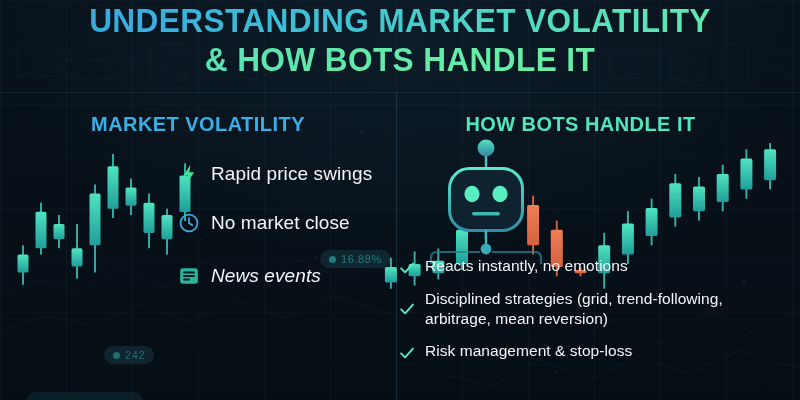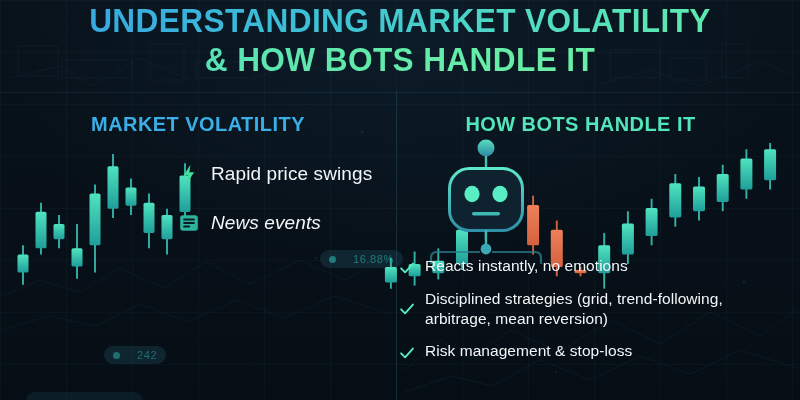--- a/index.html
+++ b/index.html
@@ -101,21 +101,21 @@
   .bullet-row{display:flex;align-items:flex-start;gap:10px;margin-bottom:13px;}
   .check{
     flex:0 0 auto;width:16px;height:16px;margin-top:4px;display:block;
   }
   .bullet-txt{
     color:#f2f6f8;font-size:15.5px;line-height:1.26;letter-spacing:.05px;
   }
 
   
   .badge{
-    position:absolute;display:flex;align-items:center;gap:17px;
+    position:absolute;display:flex;align-items:center;gap:5px;
     padding:3px 9px;border-radius:10px;
     background:rgba(30,70,85,.40);
     font-size:11px;letter-spacing:.6px;
   }
   .badge .dot{width:7px;height:7px;border-radius:50%;display:block;}
   .badge-pct{left:320px;top:158px;color:#1f7d7e;}
   .badge-pct .dot{background:#1f7d7e;}
   .badge-242{left:104px;top:254px;color:#1d7071;align-items:center;}
   .badge-242 .dot{background:#1d7071;}
 
@@ -219,20 +219,27 @@
 
     <div class="features">
 
       <div class="feature-row">
         <svg class="feature-ico" viewBox="0 0 24 24">
           <path d="M13.6 2 L6.2 13.4 H11.2 L9.8 22 L17.6 10.2 H12.4 Z" fill="#3ee09a"></path>
         </svg>
         <div class="feature-txt">Rapid price swings</div>
       </div>
 
+      <div class="feature-row" style="margin-bottom:30px;">
+        <svg class="feature-ico" viewBox="0 0 24 24">
+          <circle cx="12" cy="12" r="9.2" fill="none" stroke="#3aa9e0" stroke-width="1.9"></circle>
+          <path d="M12 6.6 V12 L15.6 14.4" fill="none" stroke="#3aa9e0" stroke-width="1.9" stroke-linecap="round"></path>
+        </svg>
+        <div class="feature-txt">No market close</div>
+      </div>
 
       <div class="feature-row" style="margin-bottom:16px;font-style:italic;">
         <svg class="feature-ico" viewBox="0 0 24 24">
           <rect x="2.4" y="3.6" width="19.2" height="16.8" rx="3" fill="#2bb39c"></rect>
           <rect x="5.6" y="7.2" width="12.8" height="2.1" rx="1" fill="#0c1a22"></rect>
           <rect x="5.6" y="11" width="12.8" height="2.1" rx="1" fill="#0c1a22"></rect>
           <rect x="5.6" y="14.8" width="7.6" height="2.1" rx="1" fill="#0c1a22"></rect>
         </svg>
         <div class="feature-txt">News events</div>
       </div>

